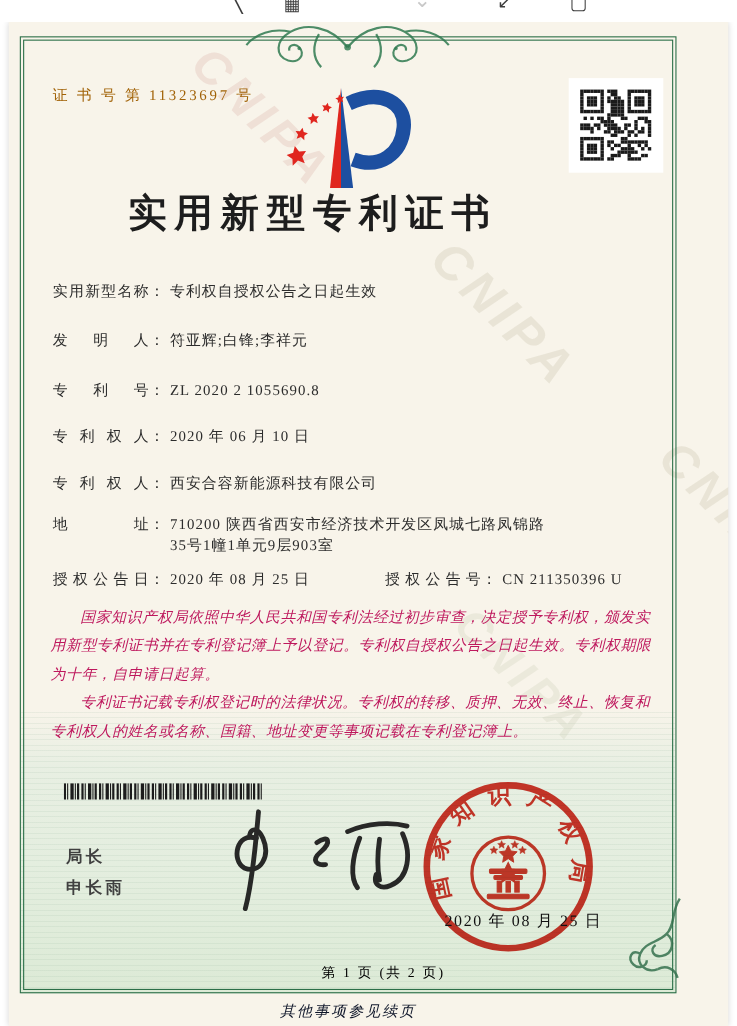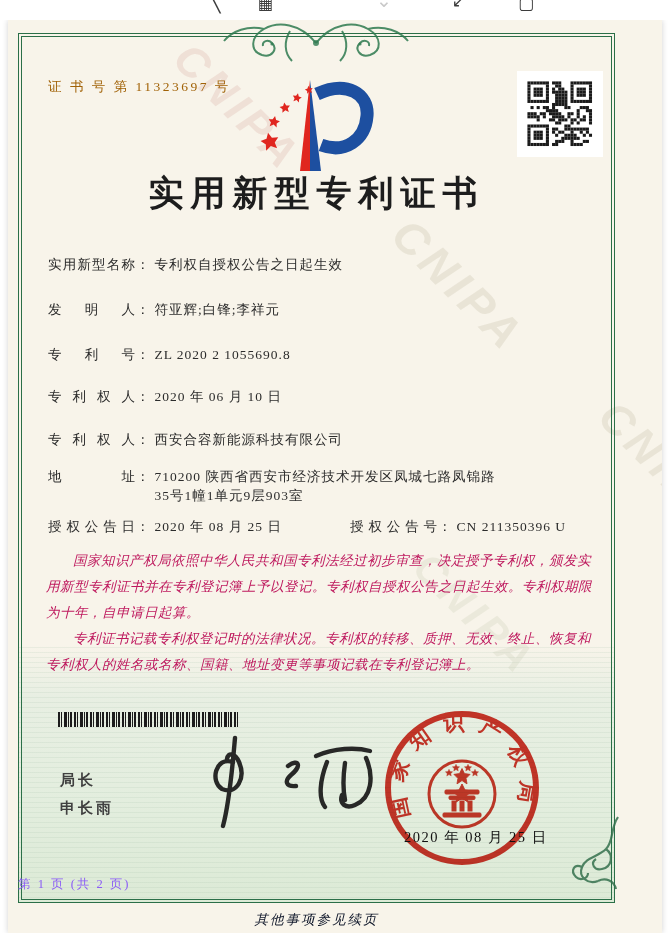--- a/index.html
+++ b/index.html
@@ -26,21 +26,21 @@
   .wm{position:absolute;font-family:"Liberation Sans",sans-serif;font-style:italic;font-weight:700;
     letter-spacing:5px;transform:rotate(45deg);z-index:1;white-space:nowrap;}
 
   .certno{position:absolute;left:40px;top:58px;font-size:13.5px;letter-spacing:2.5px;color:#a16207;z-index:3;}
 
   .logo{position:absolute;left:247px;top:58px;z-index:3;}
   .qr{position:absolute;left:514px;top:56px;width:76px;height:76px;background:#fff;z-index:3;
      box-shadow:0 0 0 5px #fff;}
 
   .title{position:absolute;left:10px;top:150px;width:533px;text-align:center;z-index:3;
-    font-size:35px;font-weight:700;letter-spacing:7px;color:#1d1d1d;padding-left:32px;}
+    font-size:35px;font-weight:700;letter-spacing:7px;color:#1d1d1d;}
 
   .field{position:absolute;left:40px;width:550px;font-size:13.5px;color:#2c2c2c;letter-spacing:1px;z-index:3;line-height:19px;}
   .flabel{display:inline-block;width:88px;text-align:justify;text-align-last:justify;vertical-align:top;}
   .fcolon{display:inline-block;vertical-align:top;margin-right:4px;}
   .fvalue{display:inline-block;vertical-align:top;}
   .fvalue.addr{width:352px;}
   .pair2{position:absolute;left:302px;top:0;}
 
   .paras{position:absolute;left:38px;top:528px;width:548px;z-index:3;
     font-style:italic;font-size:13.5px;line-height:26px;color:#be185d;letter-spacing:.5px;}
@@ -49,22 +49,22 @@
   .barcode{position:absolute;left:50px;top:692px;z-index:3;}
 
   .director{position:absolute;left:52px;top:746px;z-index:3;font-family:"Liberation Sans",sans-serif;
     font-weight:700;font-size:15px;color:#404040;letter-spacing:3px;line-height:28px;}
   .sig{position:absolute;left:192px;top:712px;z-index:4;}
 
   .seal{position:absolute;left:374px;top:688px;width:160px;height:160px;z-index:3;
     mix-blend-mode:multiply;opacity:.92;}
   .sealdate{position:absolute;left:396px;top:808px;z-index:4;font-size:14.5px;color:#111;letter-spacing:1.5px;}
 
-  .pagenote{position:absolute;left:10px;top:856px;width:597px;text-align:left;z-index:3;
-    font-size:12.5px;letter-spacing:2px;color:#8b5cf6;}
+  .pagenote{position:absolute;left:10px;top:856px;width:597px;text-align:center;z-index:3;
+    font-size:12.5px;letter-spacing:2px;color:#000000;padding-left:32px;}
   .contnote{position:absolute;left:10px;top:891px;width:597px;text-align:center;z-index:3;
     font-style:italic;font-size:13.5px;letter-spacing:2px;color:#0f172a;}
 
   .ornTop{position:absolute;left:212px;top:-3px;z-index:3;}
   .ornBR{position:absolute;left:560px;top:795px;z-index:3;}
 </style>
 </head>
 <body>
 
 <div class="stage">

